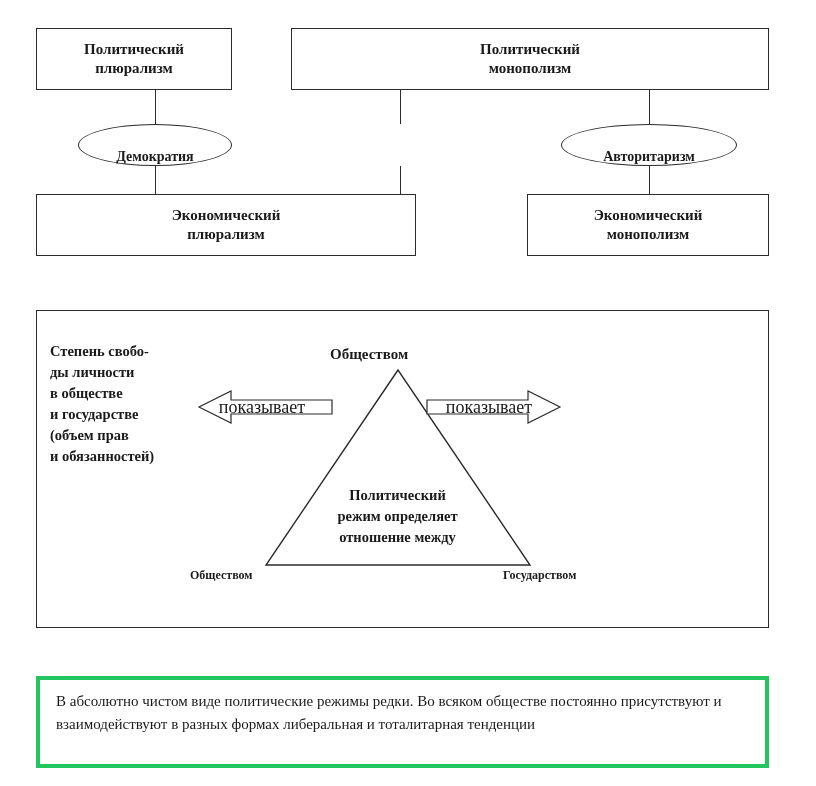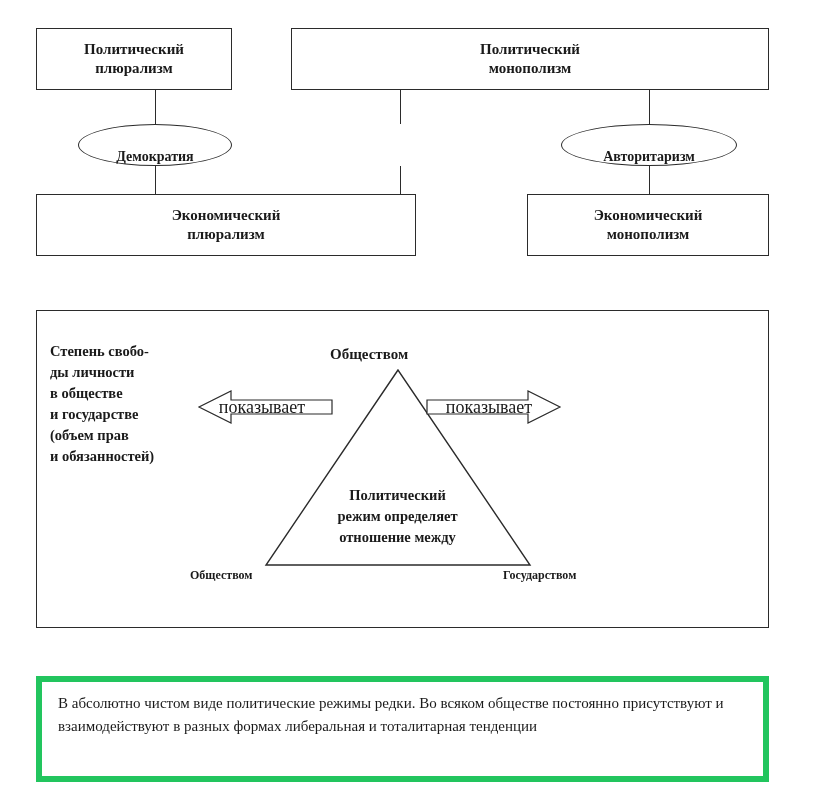--- a/index.html
+++ b/index.html
@@ -127,22 +127,22 @@
     font-size: 18px;
     padding-left: 10px;
     box-sizing: border-box;
   }
   #arrow-left .arrow-text { padding-left: 0; padding-right: 6px; }
   #arrow-right .arrow-text { padding-left: 4px; padding-right: 14px; }
 
   
   #note-box {
     position: absolute;
-    left: 36px; top: 676px; width: 733px; height: 106px;
-    border: 6px solid #22c55e;
+    left: 36px; top: 676px; width: 733px; height: 92px;
+    border: 4px solid #22c55e;
     box-sizing: border-box;
     padding: 10px 14px 0 16px;
     font-size: 15px;
     line-height: 1.5;
     background: #fff;
   }
   #note-box .note-text { display: block; }
 </style>
 </head>
 <body>

